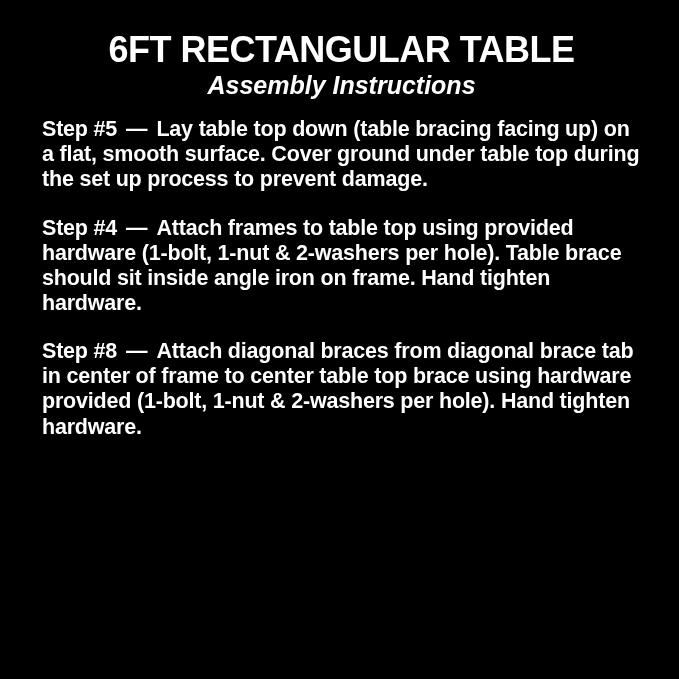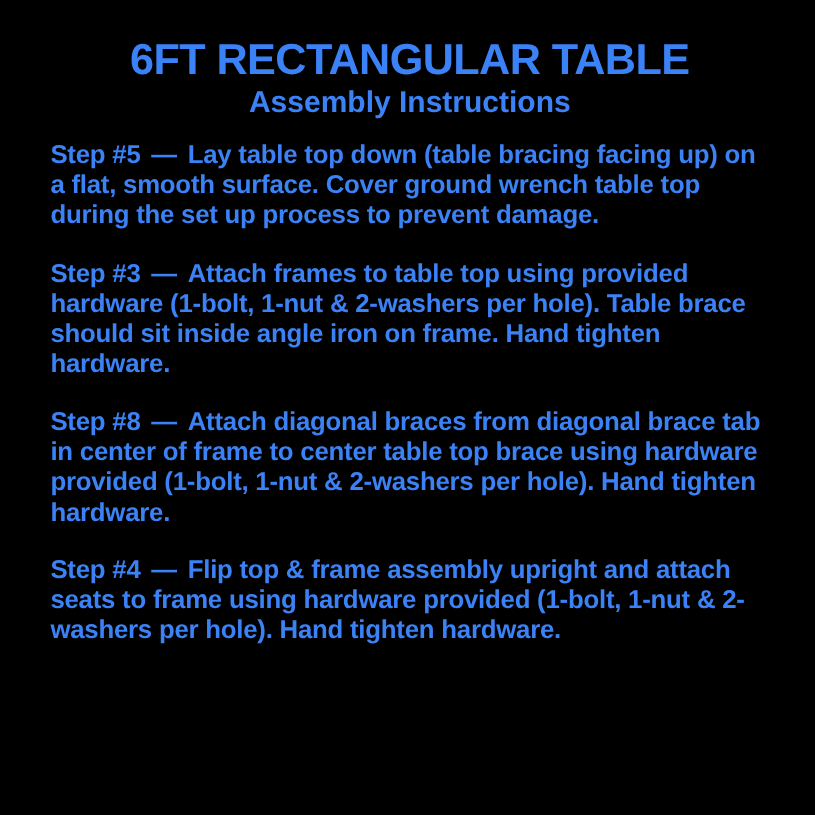--- a/index.html
+++ b/index.html
@@ -29,48 +29,48 @@
     font-size: 36px;
     line-height: 1.1;
     font-weight: 800;
     letter-spacing: -0.5px;
   }
   h2.subtitle {
     margin: 2px 0 0 0;
     font-size: 25px;
     line-height: 1.1;
     font-weight: 700;
+    font-style: italic;
   }
   main.steps {
     text-align: left;
   }
   p.step {
     margin: 0 0 23px 0;
     font-size: 21.5px;
     line-height: 1.17;
     font-weight: 700;
     letter-spacing: -0.2px;
   }
   p.step .sep {
     display: inline-block;
     margin: 0 9px;
   }
 </style>
 </head>
 <body style="background: rgb(0, 0, 0);">
 
-<div class="card" style="color: #3b82f6;">
+<div class="card" style="color: #ffffff;">
   <header>
     <h1 class="title">6FT RECTANGULAR TABLE</h1>
     <h2 class="subtitle">Assembly Instructions</h2>
   </header>
 
   <main class="steps">
-    <p class="step"><span>Step #5</span><span class="sep">—</span><span>Lay table top down (table bracing facing up) on a flat, smooth surface. Cover ground wrench table top during the set up process to prevent damage.</span></p>
+    <p class="step"><span>Step #5</span><span class="sep">—</span><span>Lay table top down (table bracing facing up) on a flat, smooth surface. Cover ground under table top during the set up process to prevent damage.</span></p>
 
-    <p class="step"><span>Step #3</span><span class="sep">—</span><span>Attach frames to table top using provided hardware (1-bolt, 1-nut &amp; 2-washers per hole). Table brace should sit inside angle iron on frame. Hand tighten hardware.</span></p>
+    <p class="step"><span>Step #4</span><span class="sep">—</span><span>Attach frames to table top using provided hardware (1-bolt, 1-nut &amp; 2-washers per hole). Table brace should sit inside angle iron on frame. Hand tighten hardware.</span></p>
 
     <p class="step"><span>Step #8</span><span class="sep">—</span><span>Attach diagonal braces from diagonal brace tab in center of frame to center table top brace using hardware provided (1-bolt, 1-nut &amp; 2-washers per hole). Hand tighten hardware.</span></p>
 
-    <p class="step"><span>Step #4</span><span class="sep">—</span><span>Flip top &amp; frame assembly upright and attach seats to frame using hardware provided (1-bolt, 1-nut &amp; 2-washers per hole). Hand tighten hardware.</span></p>
 
   </main>
 </div>
 
 </body></html>

